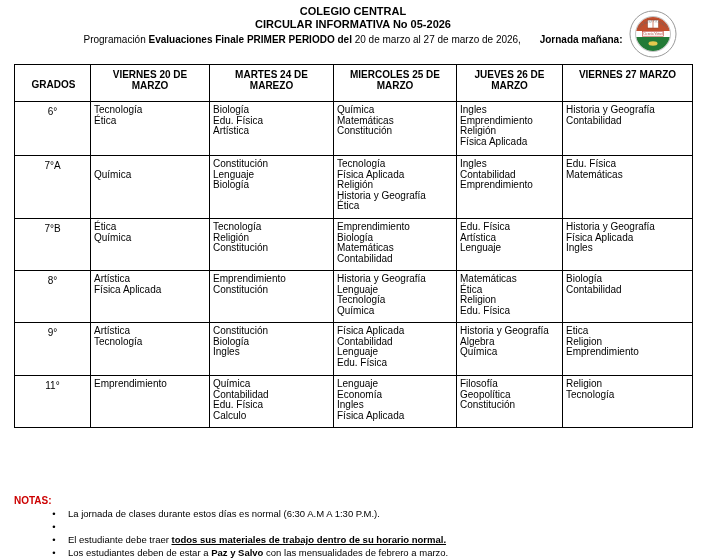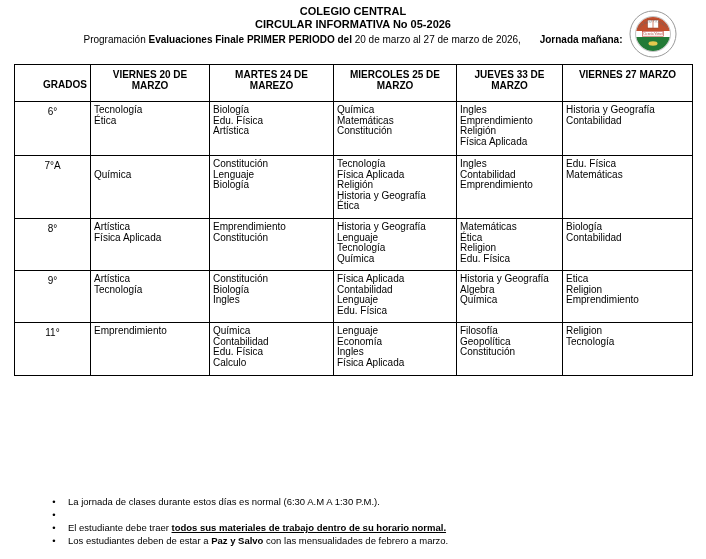--- a/index.html
+++ b/index.html
@@ -27,21 +27,21 @@
     font-size: 10px;
     padding: 1px 3px;
     vertical-align: top;
     overflow: hidden;
   }
   .schedule th {
     font-weight: bold; text-align: center;
     height: 37px; padding-top: 4px;
     white-space: pre-line; line-height: 11px;
   }
-  .schedule th.grados { text-align: right; vertical-align: middle; padding-left: 5px; }
+  .schedule th.grados { text-align: center; vertical-align: middle; padding-left: 5px; }
   .schedule td.grade { text-align: center; padding-top: 4px; }
   .schedule td.subjects { white-space: pre-line; line-height: 10.5px; padding-top: 3px; margin-left: 28px; }
   .schedule tbody tr:nth-child(1) td { height: 54px; }
   .schedule tbody tr:nth-child(2) td { height: 63px; }
   .schedule tbody tr:nth-child(3) td { height: 52px; }
   .schedule tbody tr:nth-child(4) td { height: 52px; }
   .schedule tbody tr:nth-child(5) td { height: 53px; }
   .schedule tbody tr:nth-child(6) td { height: 52px; }
   .schedule tbody tr:nth-child(7) td { height: 48px; }
   .schedule tr.normal td {
@@ -98,21 +98,21 @@
       <col style="width:130px">
   </colgroup>
   <thead>
     <tr>
         <th class="grados">GRADOS</th>
         <th>VIERNES 20 DE MARZO</th>
         <th>MARTES 24 DE
 MAREZO</th>
         <th>MIERCOLES 25 DE
 MARZO</th>
-        <th>JUEVES 33 DE MARZO</th>
+        <th>JUEVES 26 DE MARZO</th>
         <th>VIERNES 27 MARZO</th>
       </tr>
   </thead>
   <tbody>
       <tr>
         <td class="grade">6°</td>
         <td class="subjects">Tecnología
 Ética</td>
         <td class="subjects">Biología
 Edu. Física
@@ -139,20 +139,38 @@
 Religión
 Historia y Geografía
 Ética</td>
         <td class="subjects">Ingles
 Contabilidad
 Emprendimiento</td>
         <td class="subjects">Edu. Física
 Matemáticas</td>
       </tr>
       <tr>
+        <td class="grade">7°B</td>
+        <td class="subjects">Ética
+Química</td>
+        <td class="subjects">Tecnología
+Religión
+Constitución</td>
+        <td class="subjects">Emprendimiento
+Biología
+Matemáticas
+Contabilidad</td>
+        <td class="subjects">Edu. Física
+Artística
+Lenguaje</td>
+        <td class="subjects">Historia y Geografía
+Física Aplicada
+Ingles</td>
+      </tr>
+      <tr>
         <td class="grade">8°</td>
         <td class="subjects">Artística
 Física Aplicada</td>
         <td class="subjects">Emprendimiento
 Constitución</td>
         <td class="subjects">Historia y Geografía
 Lenguaje
 Tecnología
 Química</td>
         <td class="subjects">Matemáticas
@@ -194,20 +212,21 @@
         <td class="subjects">Filosofía
 Geopolítica
 Constitución</td>
         <td class="subjects">Religion
 Tecnología</td>
       </tr>
     </tbody>
 </table>
 
 <div class="notes">
+  <div class="notes-title" style="color: rgb(204, 0, 0);">NOTAS:</div>
   <div>
       <div class="note">
         <span class="bullet">•</span>
         <span class="note-text"><span>La jornada de clases durante estos días es normal (6:30 A.M A 1:30 P.M.).</span></span>
       </div>
       <div class="note">
         <span class="bullet">•</span>
       </div>
       <div class="note">
         <span class="bullet">•</span>

